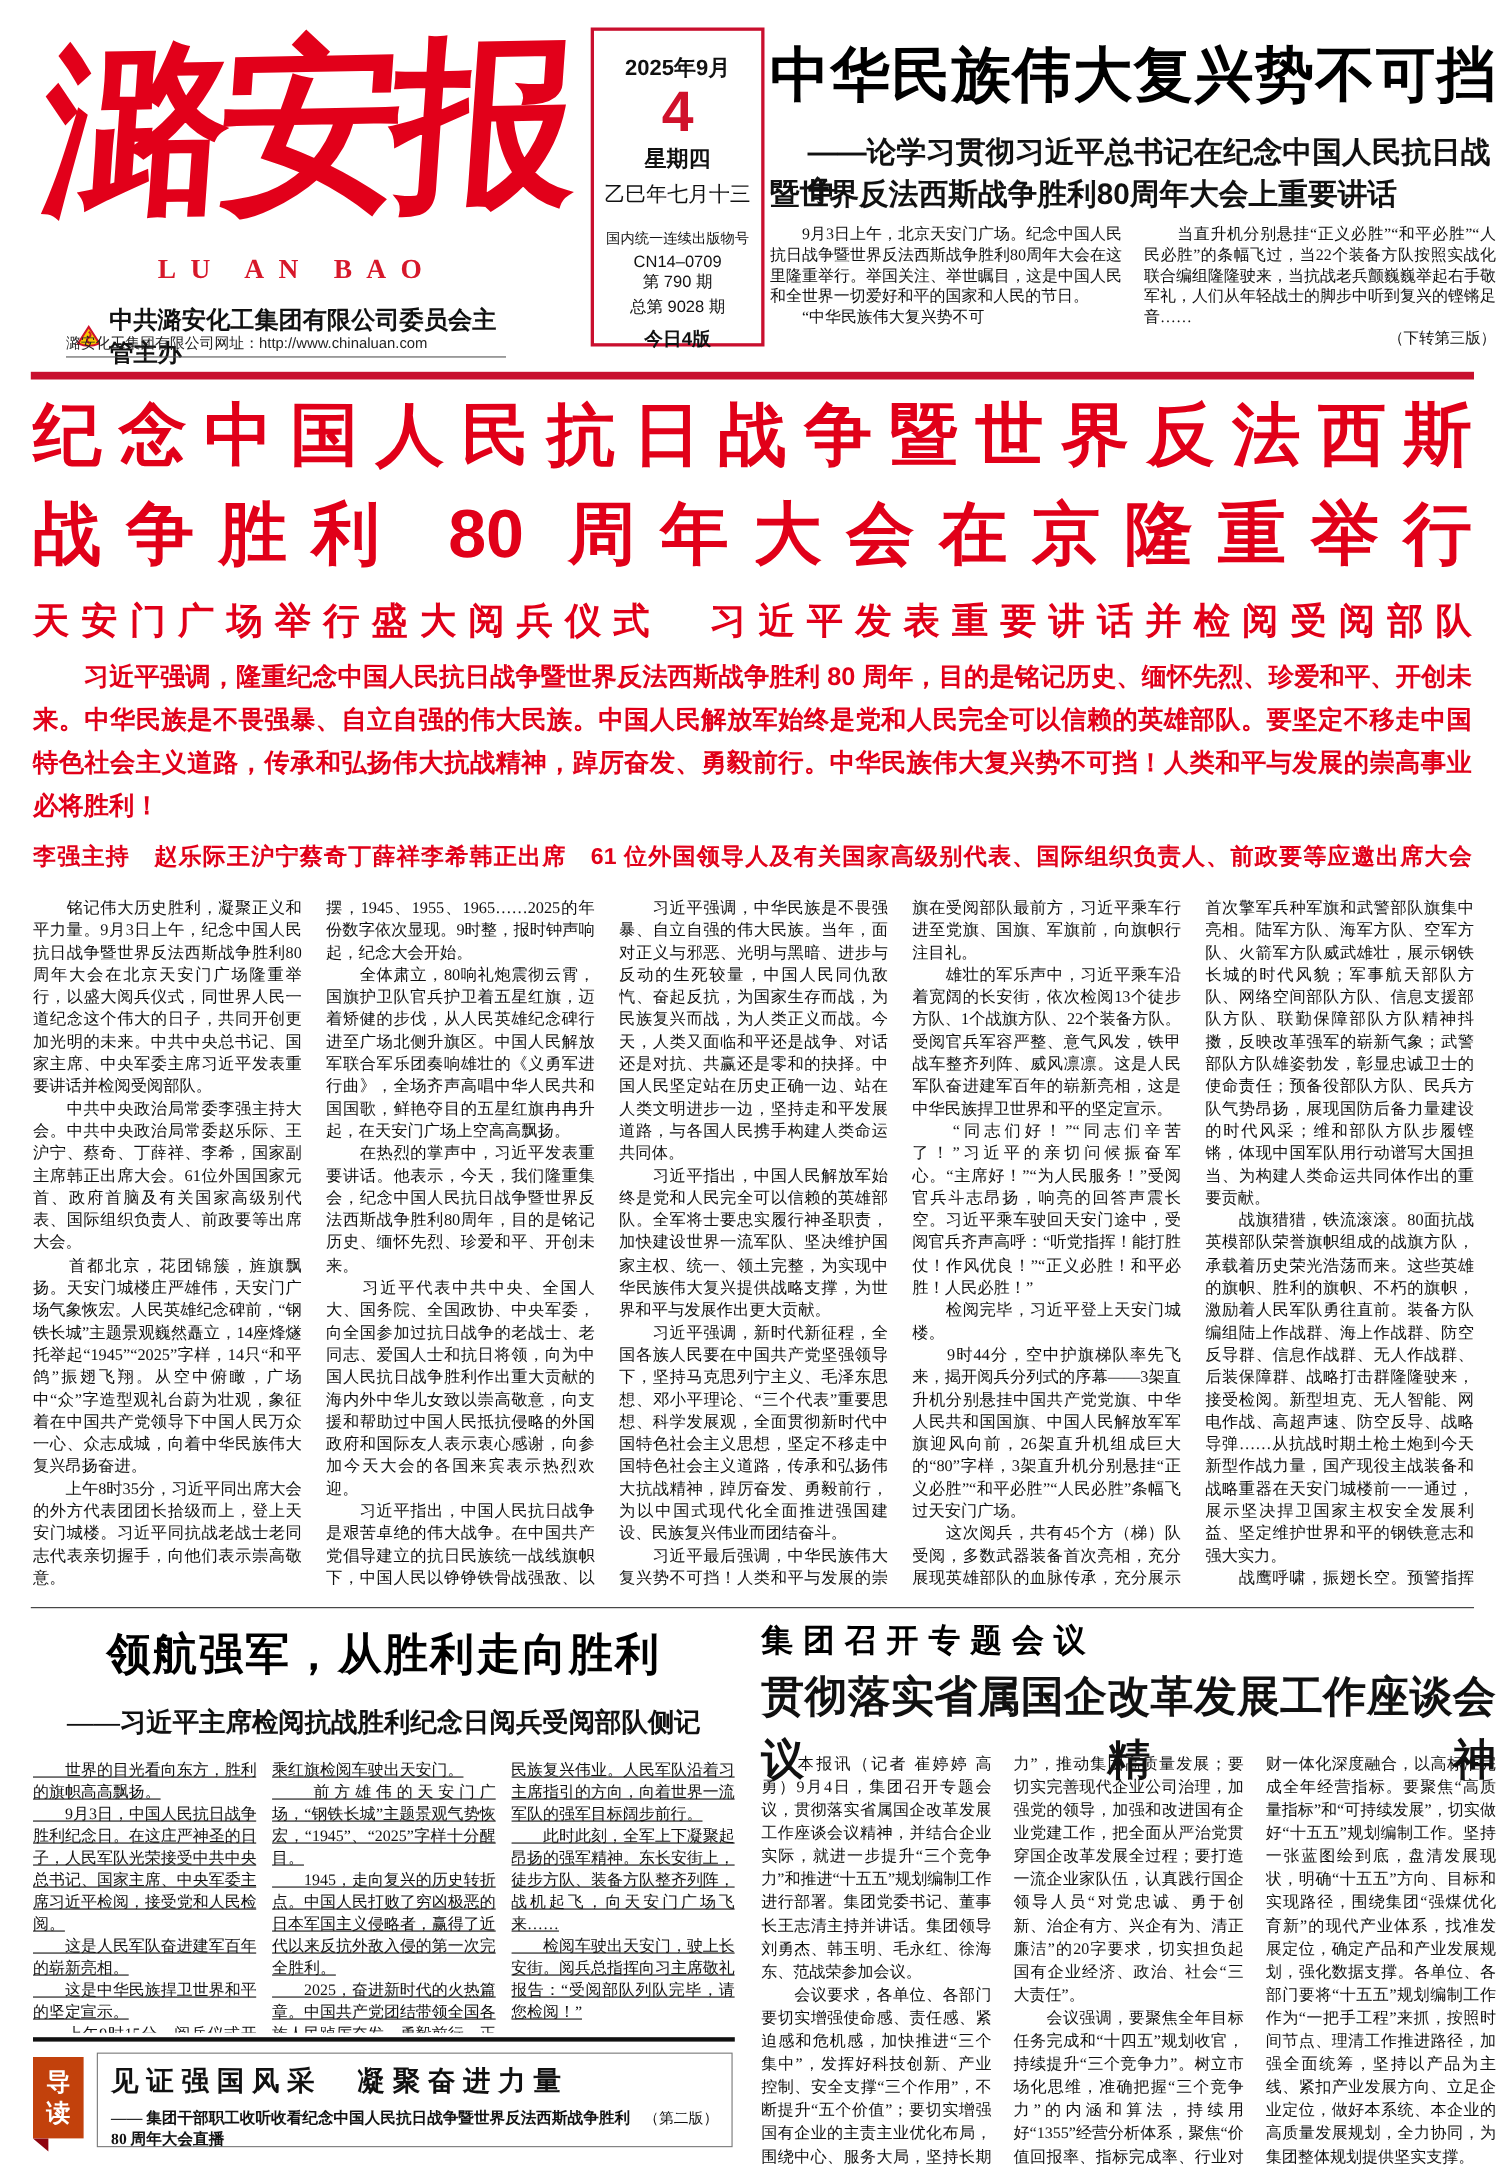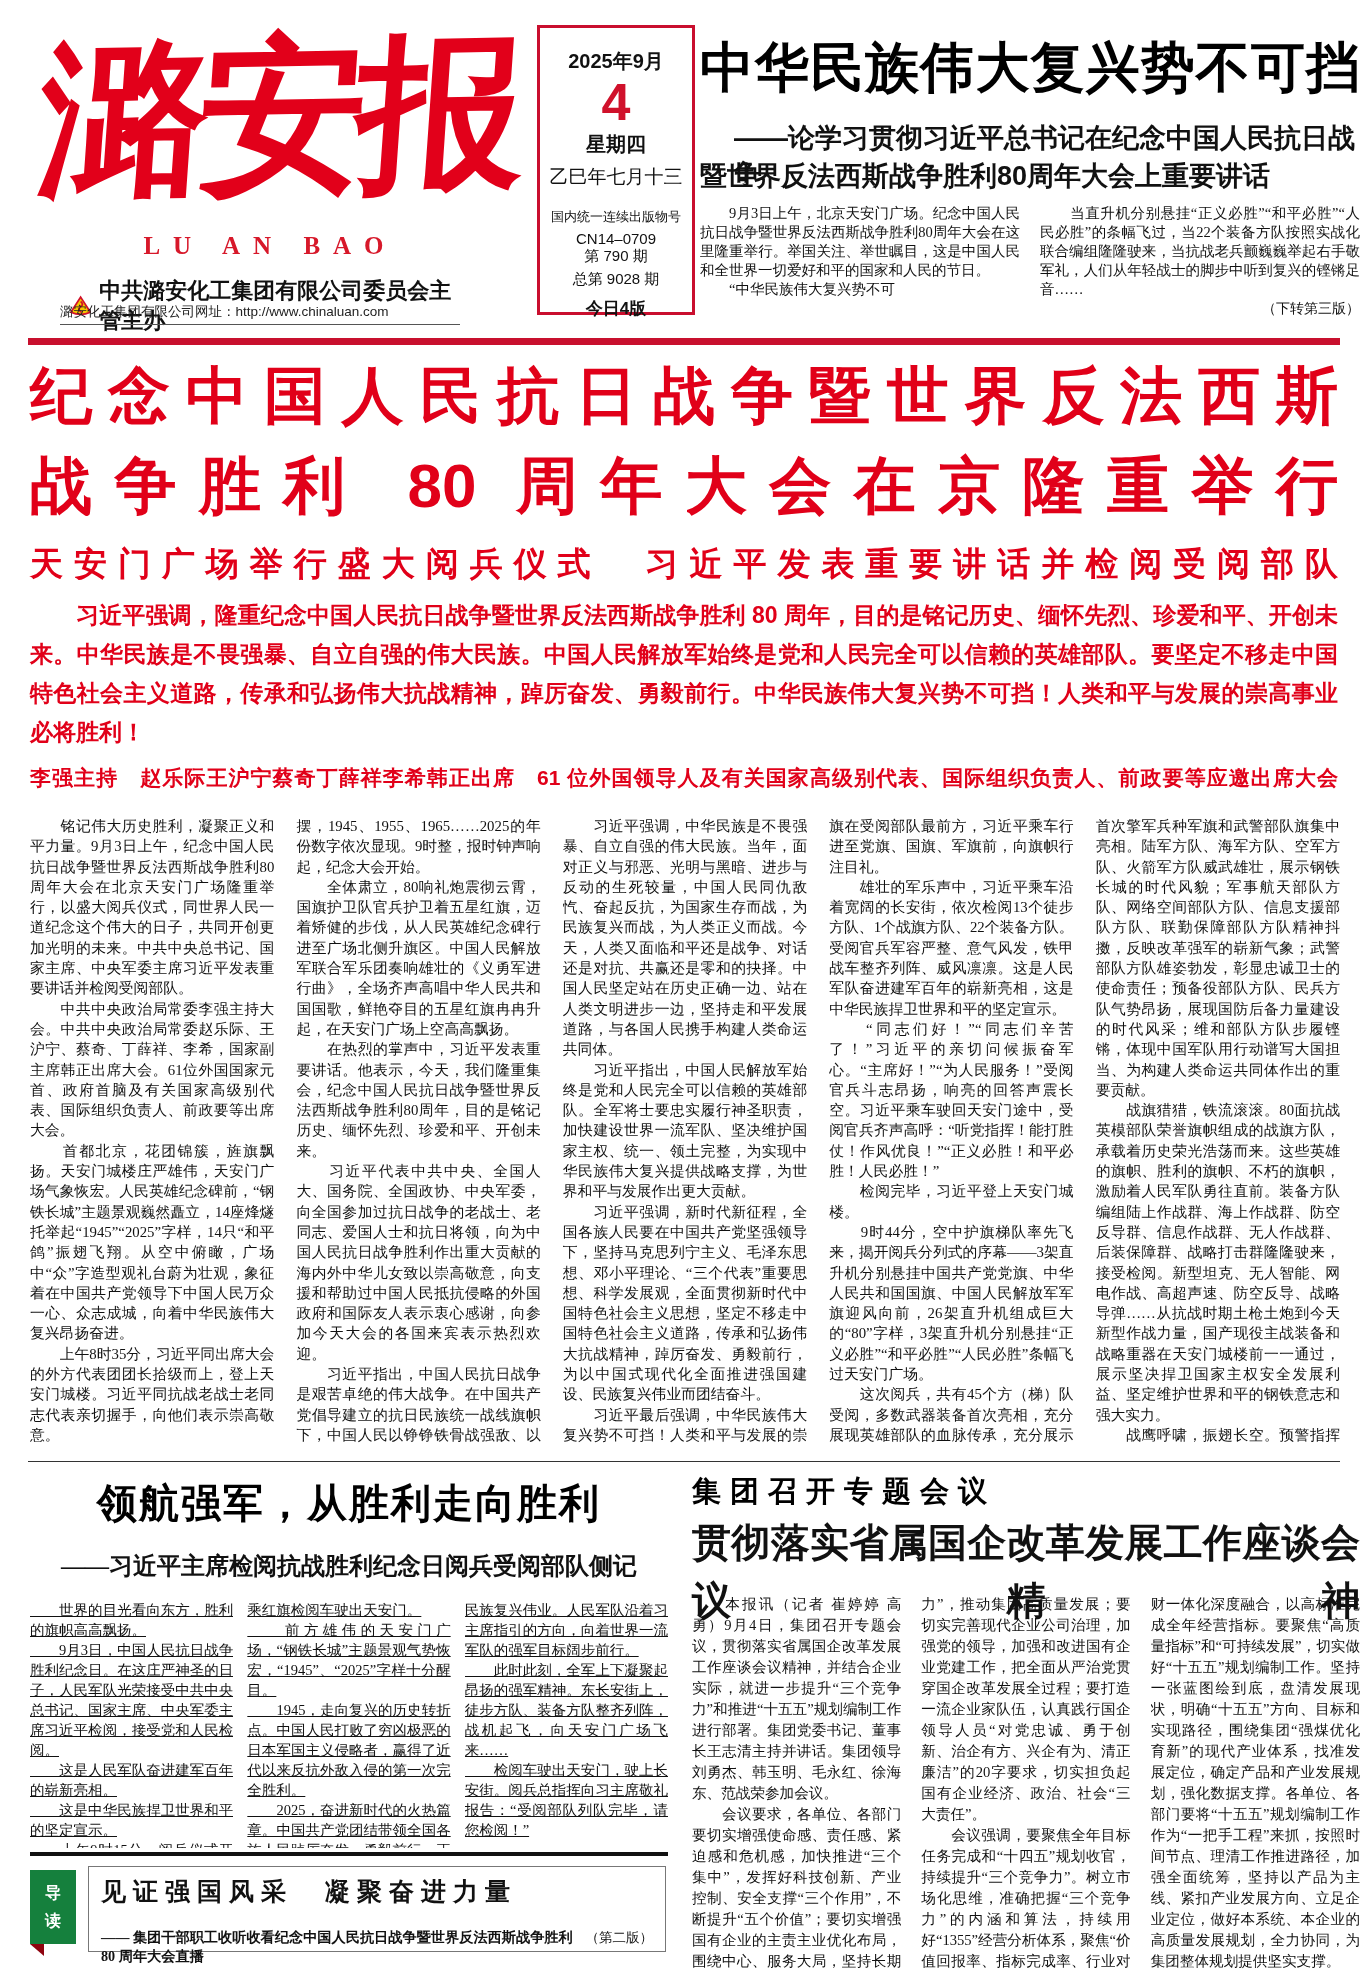--- a/index.html
+++ b/index.html
@@ -66,32 +66,32 @@
   
   .sb-headline{left:30px;top:1476px;width:638px;text-align:center;font-size:40px;font-weight:900;
       letter-spacing:2px;color:#000;font-family:"Liberation Sans",sans-serif;}
   .sb-subtitle{left:30px;top:1550px;width:638px;text-align:center;font-size:24px;font-weight:bold;}
   .sb-body{left:30px;top:1600px;width:638px;height:248px;display:flex;gap:14px;text-decoration:underline;}
   .sb-col{flex:1;font-size:14.5px;line-height:20px;overflow:hidden;}
   .black-rule{left:30px;top:1852px;width:638px;height:4px;background:#111;}
 
   
   .guide{left:30px;top:1866px;width:638px;height:96px;}
-  .guide-label{position:absolute;left:0;top:4px;width:46px;height:74px;background:#15803d;
-      color:#fff;font-family:"Liberation Sans",sans-serif;font-weight:bold;font-size:16px;
+  .guide-label{position:absolute;left:0;top:4px;width:46px;height:74px;background:#c2410c;
+      color:#fff;font-family:"Liberation Sans",sans-serif;font-weight:bold;font-size:22px;
       display:flex;align-items:center;justify-content:center;}
   .guide-label span{display:block;width:24px;word-break:break-all;line-height:28px;text-align:center;}
   .guide-fold{position:absolute;left:0;top:78px;width:0;height:0;
       border-left:14px solid transparent;border-top:12px solid #8f040f;}
   .guide-box{position:absolute;left:58px;top:0;width:578px;height:86px;border:1px solid #777;
       box-sizing:border-box;padding:8px 12px 0 12px;}
   .guide-title{font-size:25px;font-weight:bold;letter-spacing:7px;
       font-family:"Liberation Sans",sans-serif;}
   .guide-subrow{display:flex;align-items:baseline;margin-top:8px;font-size:14.2px;}
-  .guide-sub{font-weight:bold;margin:12px auto;}
+  .guide-sub{font-weight:bold;margin:0 auto;}
   .guide-page{font-size:13.5px;white-space:nowrap;}
 
   
   .gp-kicker{left:692px;top:1472px;width:668px;font-size:29px;font-weight:bold;
       letter-spacing:9px;color:#000;}
   .gp-headline{left:692px;top:1514px;width:668px;font-size:39px;font-weight:900;
       font-family:"Liberation Sans",sans-serif;text-align:justify;text-align-last:justify;line-height:58px;}
   .gp-body{left:692px;top:1594px;width:668px;height:376px;display:flex;gap:20px;}
   .gp-col{flex:1;font-size:14.6px;line-height:21px;overflow:hidden;}
 </style>

